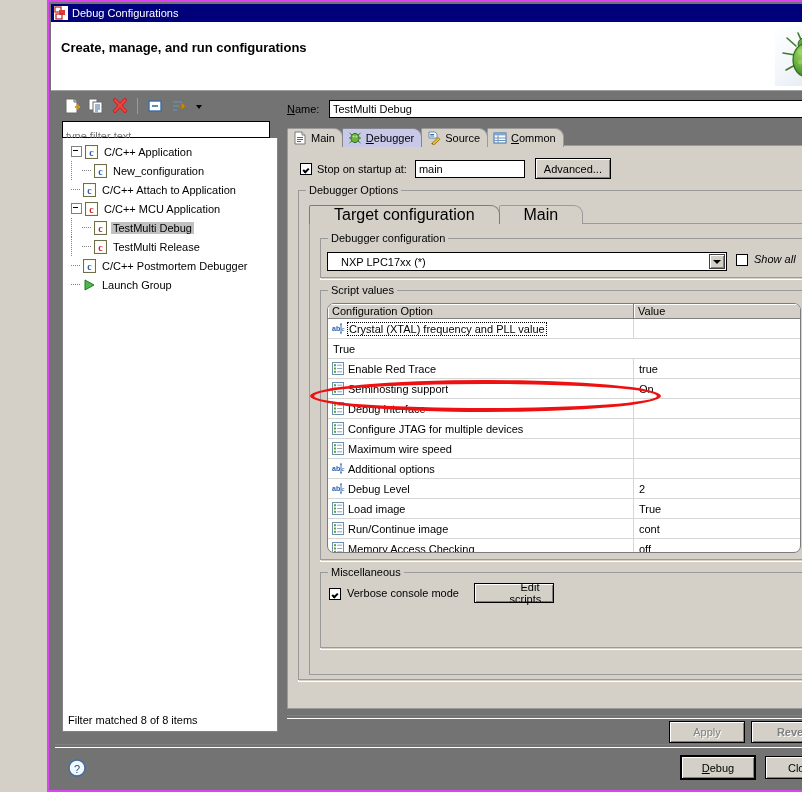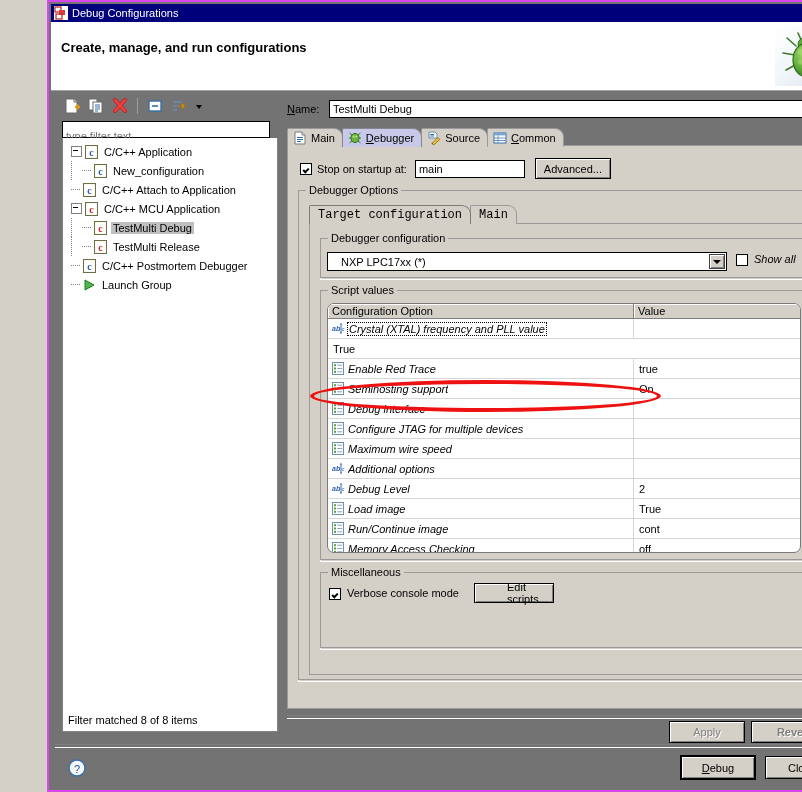--- a/index.html
+++ b/index.html
@@ -85,35 +85,35 @@
   .cbx{width:12px;height:12px;background:#fff;border:1px solid #000;box-sizing:border-box;
      position:relative;flex:0 0 auto;margin-right:5px;}
   .cbx.checked::after{content:"";position:absolute;left:2px;top:4px;width:4px;height:2px;
      border-left:2px solid #000;border-bottom:2px solid #000;transform:rotate(-45deg);}
   .txtin{background:#fff;border:1px solid #000;box-sizing:border-box;height:18px;}
   .txtin input{width:100%;height:100%;border:0;outline:0;background:transparent;
      font-family:"Liberation Sans",sans-serif;font-size:11px;padding:1px 3px;box-sizing:border-box;}
   .btn{background:#d4d0c8;border:1px solid #000;box-sizing:border-box;
      box-shadow:inset 1px 1px 0 #fff, inset -1px -1px 0 #808080;
      font-family:"Liberation Sans",sans-serif;font-size:11px;
-     display:inline-flex;align-items:center;justify-content:center;cursor:default;color:#000;}
+     display:inline-flex;align-items:center;justify-content:center;cursor:default;color:#000;text-align:center;}
   .btn.disabled{color:#808080;text-shadow:1px 1px 0 #fff;}
   .btn.default{box-shadow:inset 1px 1px 0 #fff, inset -1px -1px 0 #808080, 0 0 0 1px #000;}
 
   
   .grp{position:absolute;border:1px solid #fff;box-sizing:border-box;}
   .grp::before{content:"";position:absolute;left:-1px;top:-1px;right:1px;bottom:1px;
      border:1px solid #9a9a9a;pointer-events:none;}
   .grp>.glabel{position:absolute;left:7px;top:-7px;background:#d4d0c8;padding:0 3px;
      font-size:11px;z-index:2;}
 
   .subtabs{position:absolute;left:10px;top:14px;display:flex;align-items:flex-end;z-index:3;}
-  .stab{height:19px;padding:0 8px;box-sizing:border-box;background:#d4d0c8;
+  .stab{height:19px;padding:0 24px;box-sizing:border-box;background:#d4d0c8;
      border:1px solid #9a9a9a;border-bottom:0;border-radius:2px 9px 0 0;
-     display:flex;align-items:center;font-size:12px;margin-right:-1px;cursor:default;font-family:Liberation Mono, monospace;}
+     display:flex;align-items:center;font-size:16px;margin-right:-1px;cursor:default;}
   .stab.active{background:#d4d0c8;border-color:#7b7b7b;position:relative;z-index:2;}
   .subpane{position:absolute;left:10px;top:32px;width:530px;height:396px;
      border:1px solid #9a9a9a;border-top:1px solid #9a9a9a;background:#d4d0c8;box-sizing:border-box;}
 
   .combo{background:#fff;border:1px solid #000;box-sizing:border-box;height:19px;
      display:flex;align-items:center;}
   .combo .cval{flex:1 1 auto;padding:0 13px;font-size:11px;white-space:nowrap;overflow:hidden;}
   .combo .carrow{width:16px;height:15px;margin-right:1px;background:#d4d0c8;
      box-shadow:inset 1px 1px 0 #fff, inset -1px -1px 0 #808080;border:1px solid #404040;
      box-sizing:border-box;display:flex;align-items:center;justify-content:center;flex:0 0 auto;cursor:default;}
@@ -121,21 +121,21 @@
      border-top:4px solid #000;}
 
   
   .tblwrap{position:absolute;background:#fff;border:1px solid #7b7b7b;box-sizing:border-box;overflow:hidden;}
   .thead{display:flex;height:15px;background:#d4d0c8;}
   .th{border-right:1px solid #808080;border-bottom:1px solid #808080;
      box-shadow:inset 1px 1px 0 #fff;box-sizing:border-box;
      font-size:11px;padding:0 4px;display:flex;align-items:center;overflow:hidden;cursor:default;}
   .trw{display:flex;height:19px;border-bottom:1px solid #d6d6d6;align-items:center;}
   .tc1{width:306px;flex:0 0 auto;display:flex;align-items:center;
-     border-right:1px solid #d6d6d6;height:100%;box-sizing:border-box;overflow:hidden;font-style:italic;}
+     border-right:1px solid #d6d6d6;height:100%;box-sizing:border-box;overflow:hidden;}
   .tc2{flex:1 1 auto;padding-left:5px;font-size:11px;height:100%;display:flex;align-items:center;overflow:hidden;}
   .ricon{width:13px;height:13px;margin:0 3px 0 4px;flex:0 0 auto;position:relative;}
   .rlbl{font-size:11px;white-space:nowrap;overflow:hidden;}
   .rlbl.dotted{outline:1px dotted #000;outline-offset:0px;padding:0 1px;}
 
   .miscline{position:absolute;font-size:11px;}
   .sunken-sep{position:absolute;height:2px;border-top:1px solid #808080;border-bottom:1px solid #fff;}
 
   
   .oval{position:absolute;border:4px solid #ee1111;border-radius:50%/50%;

